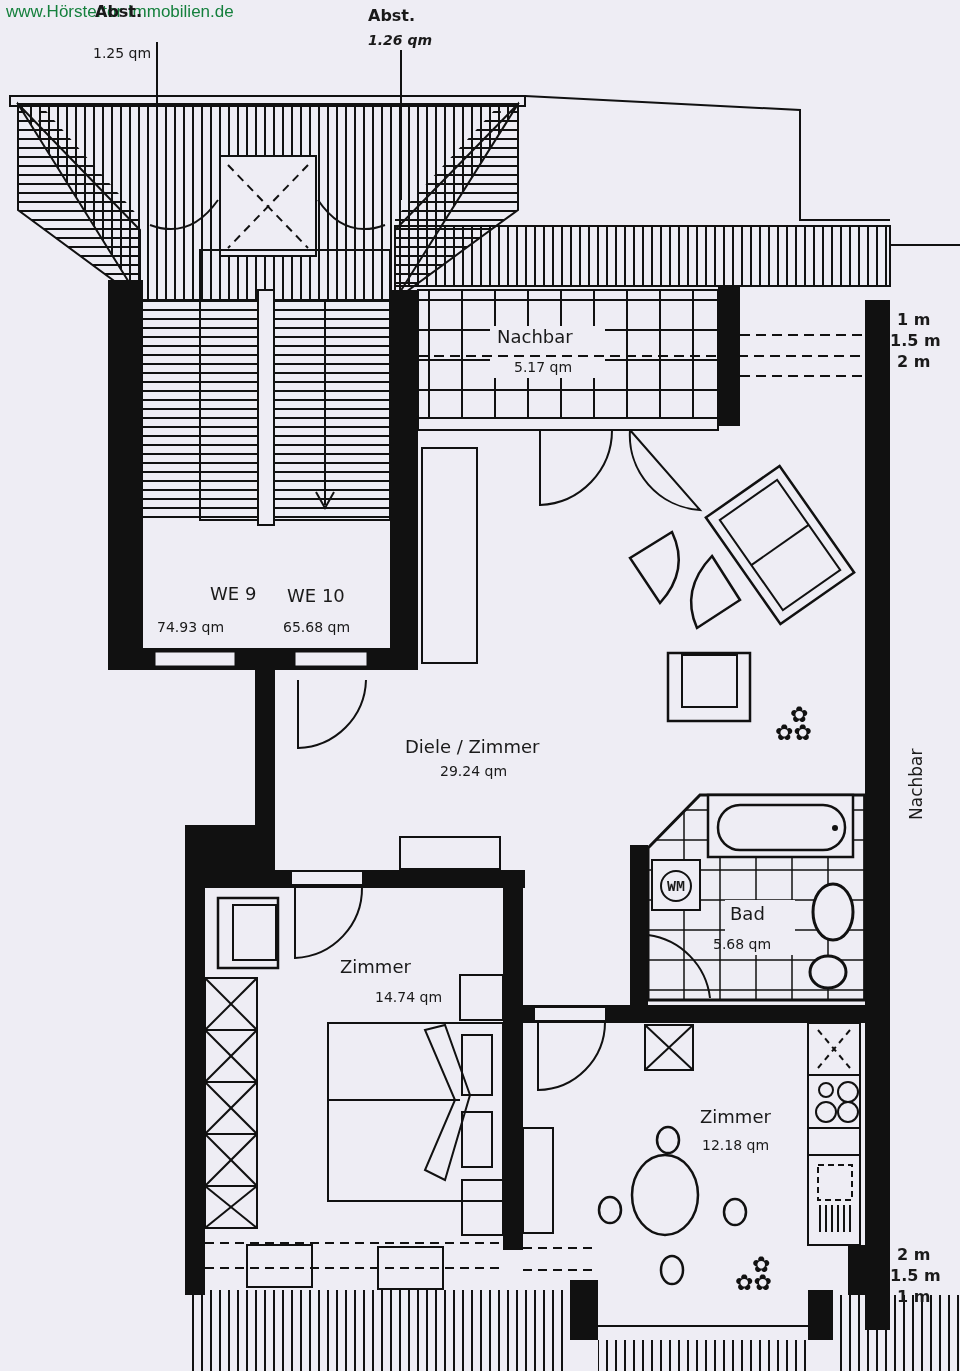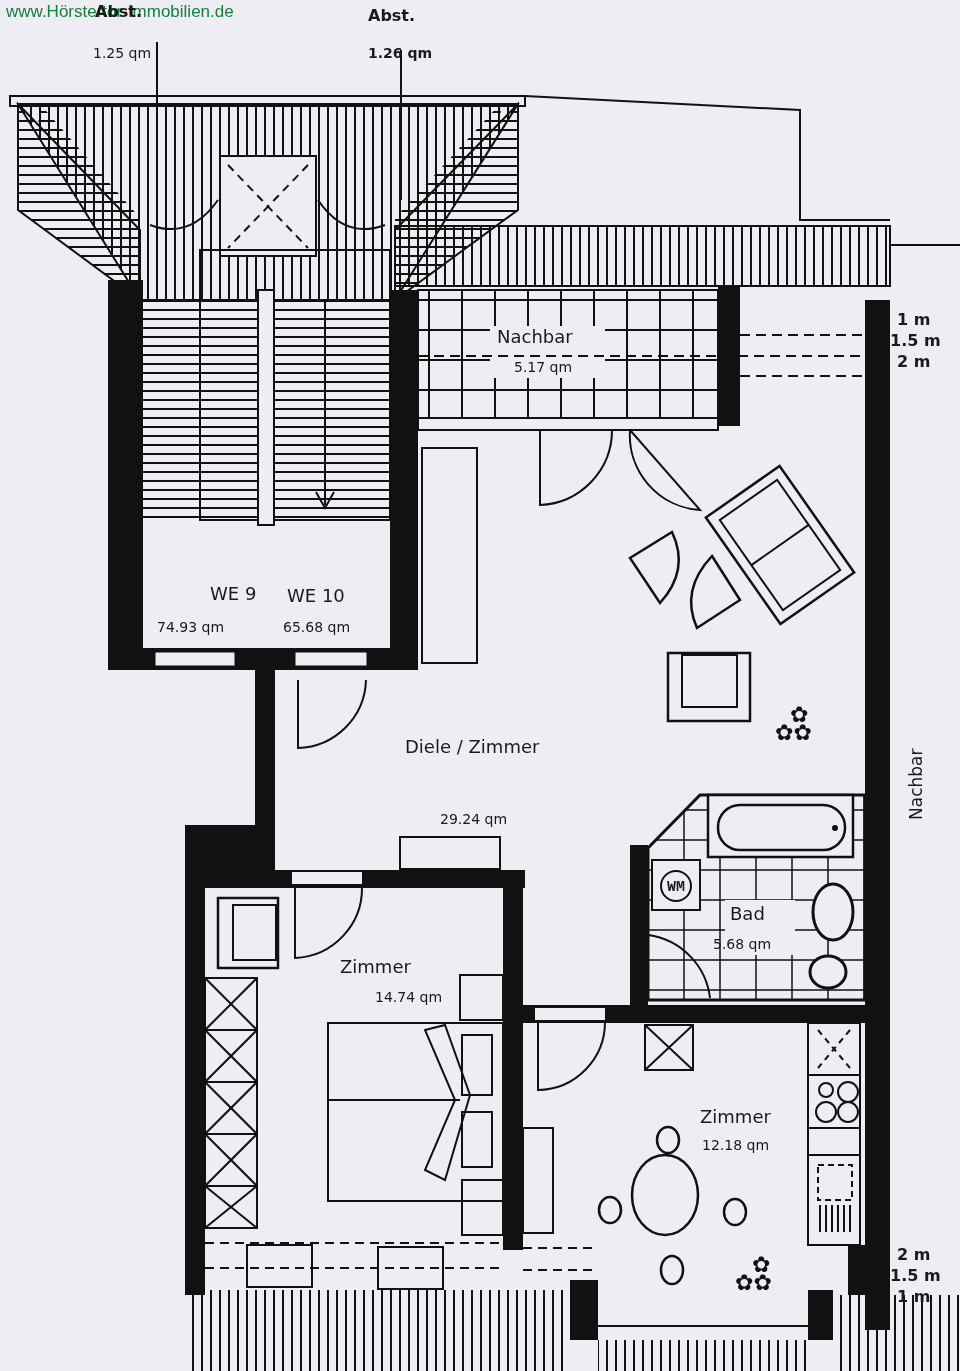--- a/index.html
+++ b/index.html
@@ -205,32 +205,32 @@
     <text x="735" y="1290" font-size="22" fill="#111">✿✿</text>
     <text x="752" y="1272" font-size="22" fill="#111">✿</text>
   </g>
 </svg>
 
 <div class="wm">www.Hörstertor-Immobilien.de</div>
 
 <div class="t small" style="left:95px;top:4px;">Abst.</div>
 <div class="t area" style="left:93px;top:22px;font-weight:normal;margin-top:24px;">1.25 qm</div>
 <div class="t small" style="left:368px;top:8px;">Abst.</div>
-<div class="t area" style="left:368px;top:46px;font-weight:bold;">1.26 qm</div>
+<div class="t area" style="left:368px;top:33px;font-weight:bold;font-style:italic;">1.26 qm</div>
 
 <div class="t room" style="left:497px;top:328px;">Nachbar</div>
 <div class="t area" style="left:514px;top:360px;">5.17 qm</div>
 
 <div class="t room" style="left:168px;top:585px;margin-left:42px;">WE 9</div>
 <div class="t area" style="left:157px;top:620px;">74.93 qm</div>
 <div class="t room" style="left:287px;top:587px;">WE 10</div>
 <div class="t area" style="left:283px;top:620px;">65.68 qm</div>
 
 <div class="t room" style="left:405px;top:738px;">Diele / Zimmer</div>
-<div class="t area" style="left:440px;top:812px;">29.24 qm</div>
+<div class="t area" style="left:440px;top:764px;">29.24 qm</div>
 
 <div class="t room" style="left:340px;top:958px;">Zimmer</div>
 <div class="t area" style="left:338px;top:990px;margin-left:37px;">14.74 qm</div>
 
 <div class="t room" style="left:700px;top:1108px;">Zimmer</div>
 <div class="t area" style="left:702px;top:1138px;">12.18 qm</div>
 
 <div class="t room" style="left:730px;top:905px;">Bad</div>
 <div class="t area" style="left:713px;top:937px;">5.68 qm</div>
 <div class="t" style="left:667px;top:880px;font-size:15px;font-weight:bold;font-family:Liberation Mono, monospace;">WM</div>

